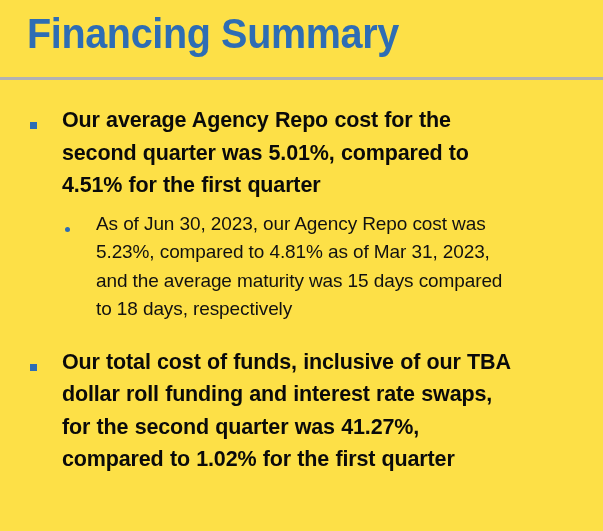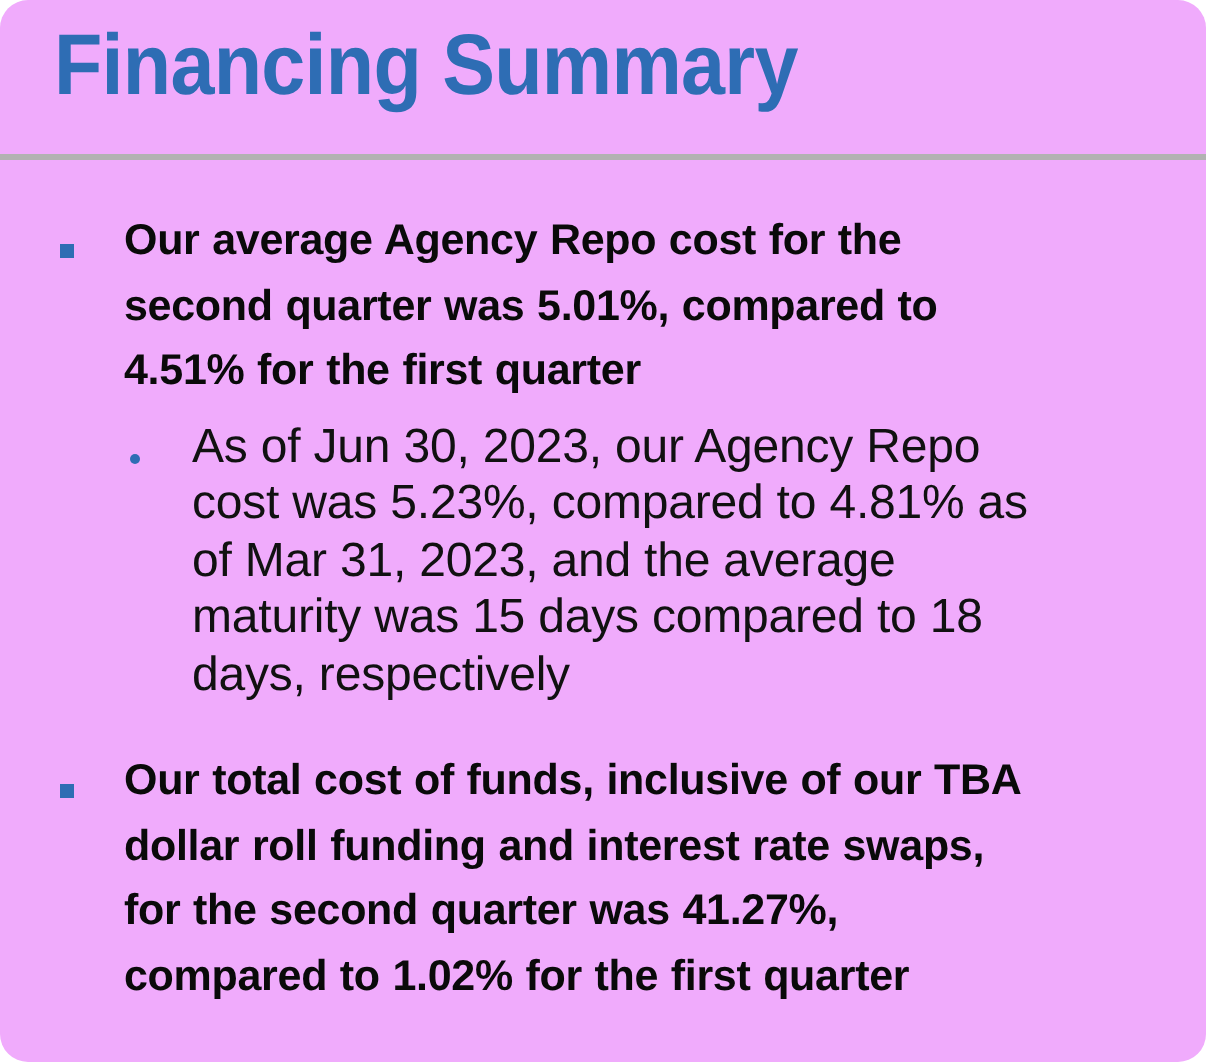--- a/index.html
+++ b/index.html
@@ -11,22 +11,21 @@
     width: 603px;
     height: 531px;
     overflow: hidden;
     font-family: "Liberation Sans", sans-serif;
     -webkit-font-smoothing: antialiased;
   }
   .slide {
     position: relative;
     width: 603px;
     height: 531px;
-    background: #f0abfc;
-    border-radius: 14px;
+    background: #fde047;
   }
 
   
   .title-block {
     position: absolute;
     left: 0;
     top: 0;
     width: 603px;
     height: 80px;
   }
@@ -95,21 +94,21 @@
     position: absolute;
     left: 65px;
     top: 17px;
     width: 5px;
     height: 5px;
     border-radius: 50%;
     background: #2E6DB4;
   }
   .bullet-l2 .text {
     display: block;
-    font-size: 24px;
+    font-size: 19px;
     line-height: 28.5px;
     font-weight: normal;
     color: #111111;
     letter-spacing: -0.1px;
     white-space: pre-wrap;
     padding-right: 10px;
   }
 
   .spacer-between {
     height: 10px;

